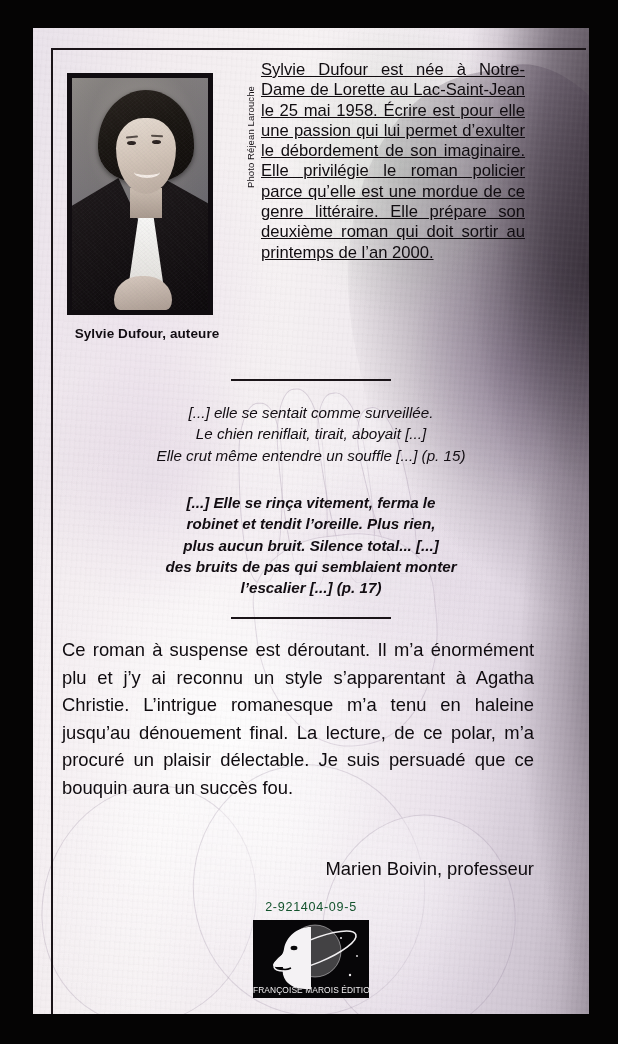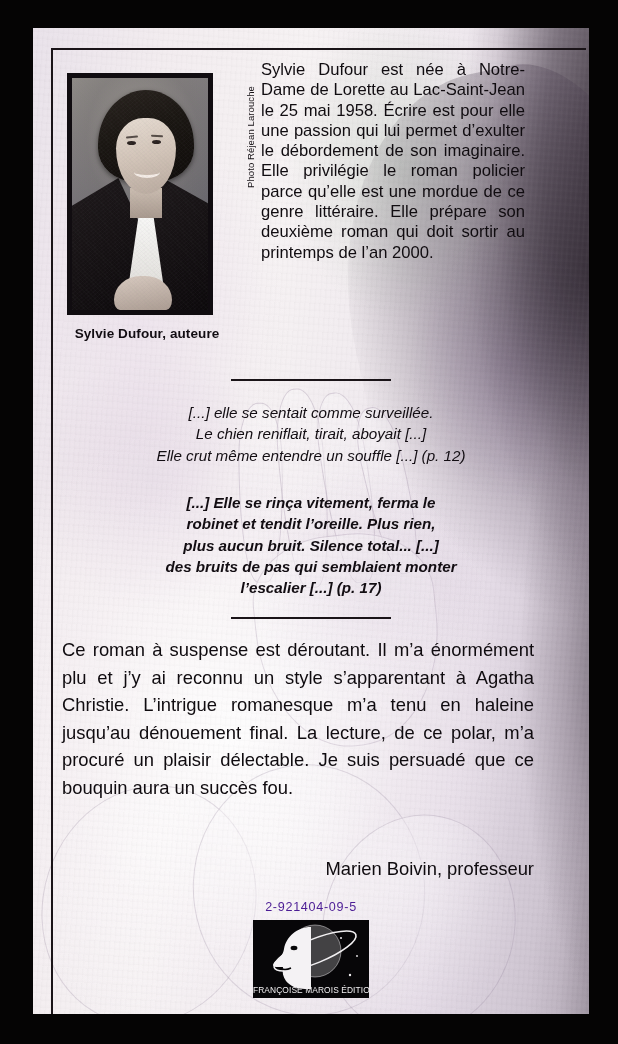--- a/index.html
+++ b/index.html
@@ -265,20 +265,21 @@
     position: absolute;
     left: 194px;
     top: 0px;
     width: 264px;
     font-size: 16.6px;
     line-height: 20.3px;
     text-align: justify;
     text-align-last: left;
     color: #100c10;
     hyphens: none;
+    text-decoration: underline;
   }
 
   
   .divider {
     position: absolute;
     left: 50%;
     transform: translateX(-50%);
     width: 160px;
     height: 0;
     border-top: 2px solid #1a1418;
@@ -324,21 +325,21 @@
 
   
   #isbn {
     position: absolute;
     left: 0;
     top: 872px;
     width: 556px;
     text-align: center;
     font-size: 12.6px;
     letter-spacing: 0.7px;
-    color: #4c1d95;
+    color: #14532d;
   }
   #logo {
     position: absolute;
     left: 50%;
     top: 892px;
     transform: translateX(-50%);
     width: 116px;
     height: 78px;
     background: #070608;
     overflow: hidden;
@@ -410,21 +411,21 @@
 
         <div id="photo-credit">Photo Réjean Larouche</div>
 
         <div id="bio-text">Sylvie Dufour est née à Notre-Dame de Lorette au Lac-Saint-Jean le 25 mai 1958. Écrire est pour elle une passion qui lui permet d’exulter le débordement de son imaginaire. Elle privilégie le roman policier parce qu’elle est une mordue de ce genre littéraire. Elle prépare son deuxième roman qui doit sortir au printemps de l’an 2000.</div>
       </div>
 
       <div class="divider" id="divider-1"></div>
 
       <div class="quote" id="quote-1" style="white-space: pre-line;">[...] elle se sentait comme surveillée.
 Le chien reniflait, tirait, aboyait [...]
-Elle crut même entendre un souffle [...] (p. 12)</div>
+Elle crut même entendre un souffle [...] (p. 15)</div>
 
       <div class="quote" id="quote-2" style="white-space: pre-line;">[...] Elle se rinça vitement, ferma le
 robinet et tendit l’oreille. Plus rien,
 plus aucun bruit. Silence total... [...]
 des bruits de pas qui semblaient monter
 l’escalier [...] (p. 17)</div>
 
       <div class="divider" id="divider-2"></div>
 
       <div id="review-author">Marien Boivin, professeur</div>

